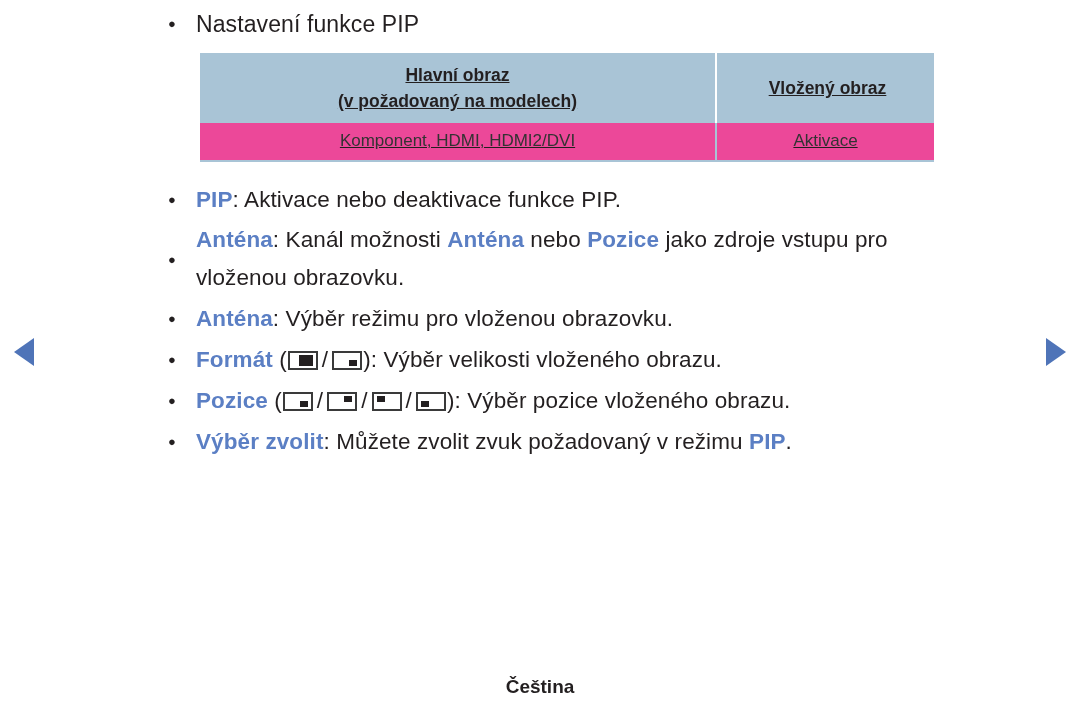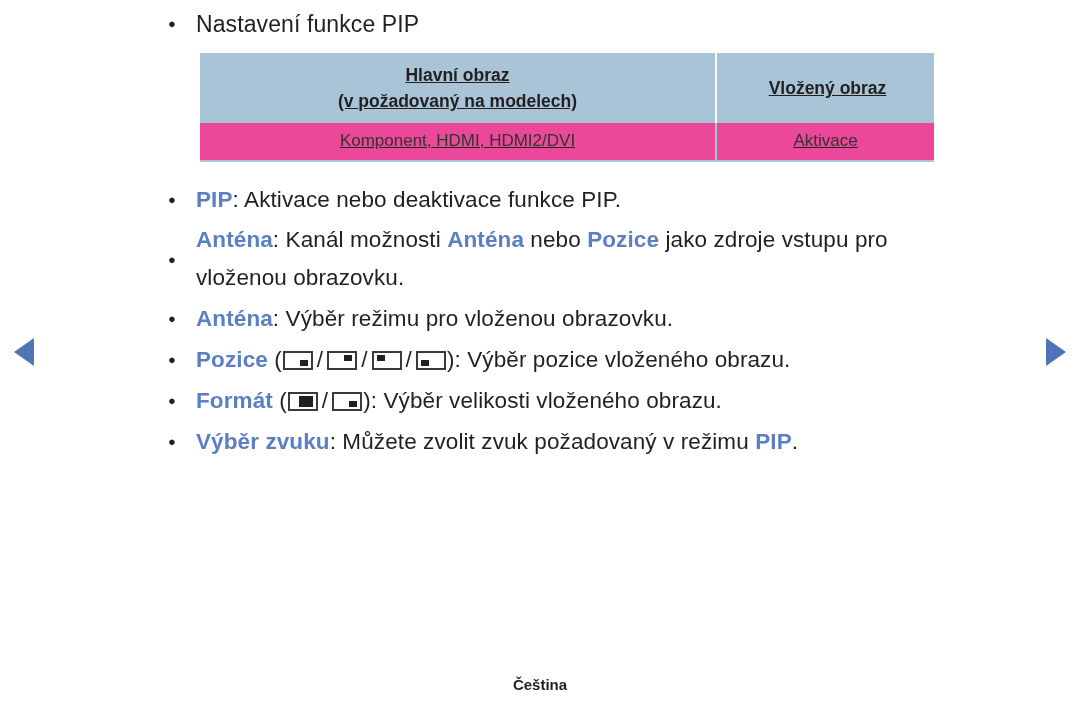--- a/index.html
+++ b/index.html
@@ -169,21 +169,21 @@
     color: #231f20;
   }
 
   
   .footer {
     position: absolute;
     left: 0;
     right: 0;
     top: 676px;
     text-align: center;
-    font-size: 15px;
+    font-size: 19px;
     font-weight: bold;
     color: #231f20;
   }
 </style>
 </head>
 <body>
 
 <div class="page">
 
   <div class="nav-arrow left"></div>
@@ -226,30 +226,30 @@
       <span class="bullet-text"><span class="kw">Anténa</span><span>: Kanál možnosti </span><span class="kw-plain">Anténa</span><span> nebo </span><span class="kw-plain">Pozice</span><span> jako zdroje vstupu pro vloženou obrazovku.</span></span>
     </div>
 
     <div class="bullet-row">
       <span class="bullet-dot"></span>
       <span class="bullet-text"><span class="kw">Anténa</span><span>: Výběr režimu pro vloženou obrazovku.</span></span>
     </div>
 
     <div class="bullet-row">
       <span class="bullet-dot"></span>
+      <span class="bullet-text"><span class="kw">Formát</span><span> (</span><span class="pip-icon fmt-large"><i></i></span><span class="sep">/</span><span class="pip-icon fmt-small"><i></i></span><span>): Výběr velikosti vloženého obrazu.</span></span>
+    </div>
+
+    <div class="bullet-row">
+      <span class="bullet-dot"></span>
       <span class="bullet-text"><span class="kw">Pozice</span><span> (</span><span class="pip-icon pos-br"><i></i></span><span class="sep">/</span><span class="pip-icon pos-tr"><i></i></span><span class="sep">/</span><span class="pip-icon pos-tl"><i></i></span><span class="sep">/</span><span class="pip-icon pos-bl"><i></i></span><span>): Výběr pozice vloženého obrazu.</span></span>
     </div>
 
     <div class="bullet-row">
       <span class="bullet-dot"></span>
-      <span class="bullet-text"><span class="kw">Formát</span><span> (</span><span class="pip-icon fmt-large"><i></i></span><span class="sep">/</span><span class="pip-icon fmt-small"><i></i></span><span>): Výběr velikosti vloženého obrazu.</span></span>
-    </div>
-
-    <div class="bullet-row">
-      <span class="bullet-dot"></span>
-      <span class="bullet-text"><span class="kw">Výběr zvuku</span><span>: Můžete zvolit zvuk požadovaný v režimu </span><span class="kw-plain">PIP</span><span>.</span></span>
+      <span class="bullet-text"><span class="kw">Výběr zvolit</span><span>: Můžete zvolit zvuk požadovaný v režimu </span><span class="kw-plain">PIP</span><span>.</span></span>
     </div>
 
   </div>
 
   <div class="footer">Čeština</div>
 
 </div>
 
 </body></html>

